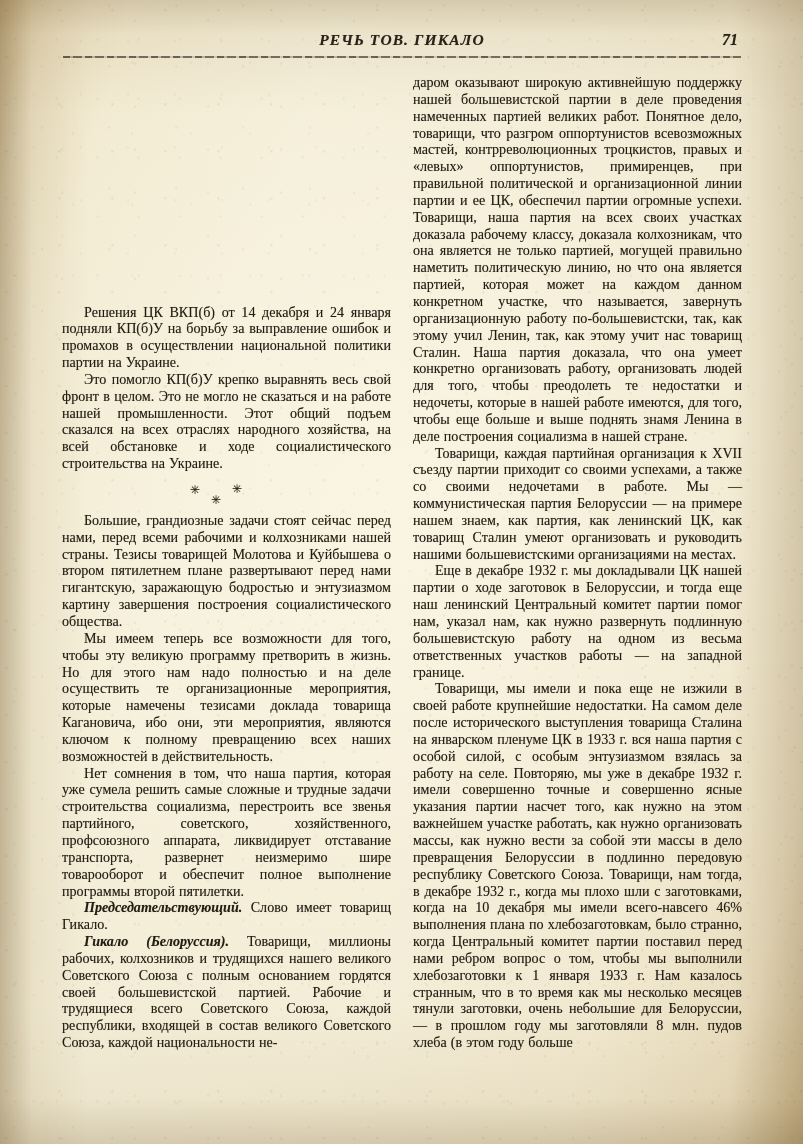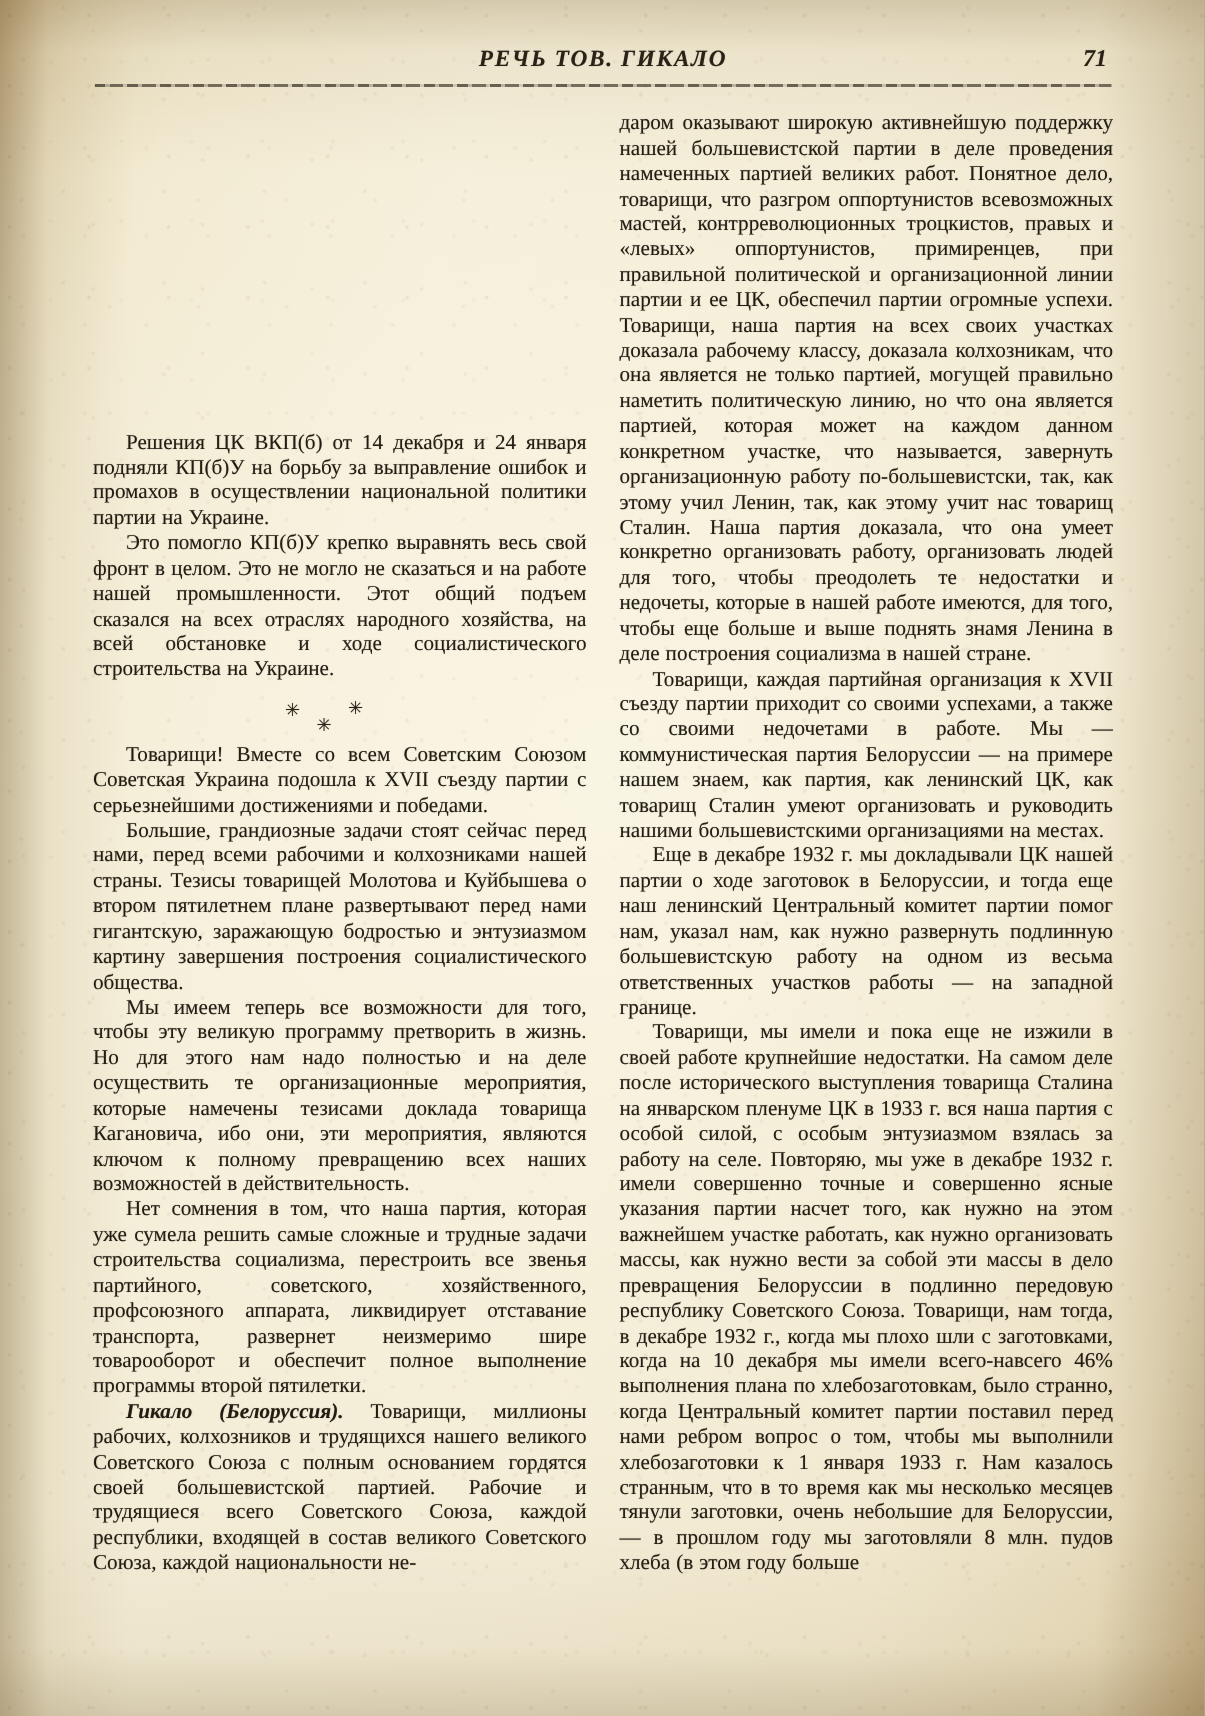--- a/index.html
+++ b/index.html
@@ -172,25 +172,25 @@
       <div class="col">
         <p>Решения ЦК ВКП(б) от 14 декабря и 24 января подняли КП(б)У на борьбу за выправление ошибок и промахов в осуществлении национальной политики партии на Украине.</p>
         <p>Это помогло КП(б)У крепко выравнять весь свой фронт в целом. Это не могло не сказаться и на работе нашей промышленности. Этот общий подъем сказался на всех отраслях народного хозяйства, на всей обстановке и ходе социалистического строительства на Украине.</p>
 
         <div class="stars">
           <span class="s1">✳</span>
           <span class="s2">✳</span>
           <span class="s3">✳</span>
         </div>
 
-        <p>Товарищи! Вместе со всем Советским Союзом Советская Украина подошла к XVII съезду партии с серьезнейшими достижениями и победами.</p>
         <p>Большие, грандиозные задачи стоят сейчас перед нами, перед всеми рабочими и колхозниками нашей страны. Тезисы товарищей Молотова и Куйбышева о втором пятилетнем плане развертывают перед нами гигантскую, заражающую бодростью и энтузиазмом картину завершения построения социалистического общества.</p>
         <p>Мы имеем теперь все возможности для того, чтобы эту великую программу претворить в жизнь. Но для этого нам надо полностью и на деле осуществить те организационные мероприятия, которые намечены тезисами доклада товарища Кагановича, ибо они, эти мероприятия, являются ключом к полному превращению всех наших возможностей в действительность.</p>
         <p>Нет сомнения в том, что наша партия, которая уже сумела решить самые сложные и трудные задачи строительства социализма, перестроить все звенья партийного, советского, хозяйственного, профсоюзного аппарата, ликвидирует отставание транспорта, развернет неизмеримо шире товарооборот и обеспечит полное выполнение программы второй пятилетки.</p>
 
+        <p><span class="lead">Председательствующий.</span><span> Слово имеет товарищ Гикало.</span></p>
 
         <p><span class="lead">Гикало (Белоруссия).</span><span> Товарищи, миллионы рабочих, колхозников и трудящихся нашего великого Советского Союза с полным основанием гордятся своей большевистской партией. Рабочие и трудящиеся всего Советского Союза, каждой республики, входящей в состав великого Советского Союза, каждой национальности не-</span></p>
       </div>
 
       <div class="col">
         <p class="noindent">даром оказывают широкую активнейшую поддержку нашей большевистской партии в деле проведения намеченных партией великих работ. Понятное дело, товарищи, что разгром оппортунистов всевозможных мастей, контрреволюционных троцкистов, правых и «левых» оппортунистов, примиренцев, при правильной политической и организационной линии партии и ее ЦК, обеспечил партии огромные успехи. Товарищи, наша партия на всех своих участках доказала рабочему классу, доказала колхозникам, что она является не только партией, могущей правильно наметить политическую линию, но что она является партией, которая может на каждом данном конкретном участке, что называется, завернуть организационную работу по-большевистски, так, как этому учил Ленин, так, как этому учит нас товарищ Сталин. Наша партия доказала, что она умеет конкретно организовать работу, организовать людей для того, чтобы преодолеть те недостатки и недочеты, которые в нашей работе имеются, для того, чтобы еще больше и выше поднять знамя Ленина в деле построения социализма в нашей стране.</p>
         <p>Товарищи, каждая партийная организация к XVII съезду партии приходит со своими успехами, а также со своими недочетами в работе. Мы — коммунистическая партия Белоруссии — на примере нашем знаем, как партия, как ленинский ЦК, как товарищ Сталин умеют организовать и руководить нашими большевистскими организациями на местах.</p>
         <p>Еще в декабре 1932 г. мы докладывали ЦК нашей партии о ходе заготовок в Белоруссии, и тогда еще наш ленинский Центральный комитет партии помог нам, указал нам, как нужно развернуть подлинную большевистскую работу на одном из весьма ответственных участков работы — на западной границе.</p>
         <p>Товарищи, мы имели и пока еще не изжили в своей работе крупнейшие недостатки. На самом деле после исторического выступления товарища Сталина на январском пленуме ЦК в 1933 г. вся наша партия с особой силой, с особым энтузиазмом взялась за работу на селе. Повторяю, мы уже в декабре 1932 г. имели совершенно точные и совершенно ясные указания партии насчет того, как нужно на этом важнейшем участке работать, как нужно организовать массы, как нужно вести за собой эти массы в дело превращения Белоруссии в подлинно передовую республику Советского Союза. Товарищи, нам тогда, в декабре 1932 г., когда мы плохо шли с заготовками, когда на 10 декабря мы имели всего-навсего 46% выполнения плана по хлебозаготовкам, было странно, когда Центральный комитет партии поставил перед нами ребром вопрос о том, чтобы мы выполнили хлебозаготовки к 1 января 1933 г. Нам казалось странным, что в то время как мы несколько месяцев тянули заготовки, очень небольшие для Белоруссии, — в прошлом году мы заготовляли 8 млн. пудов хлеба (в этом году больше</p>
       </div>

